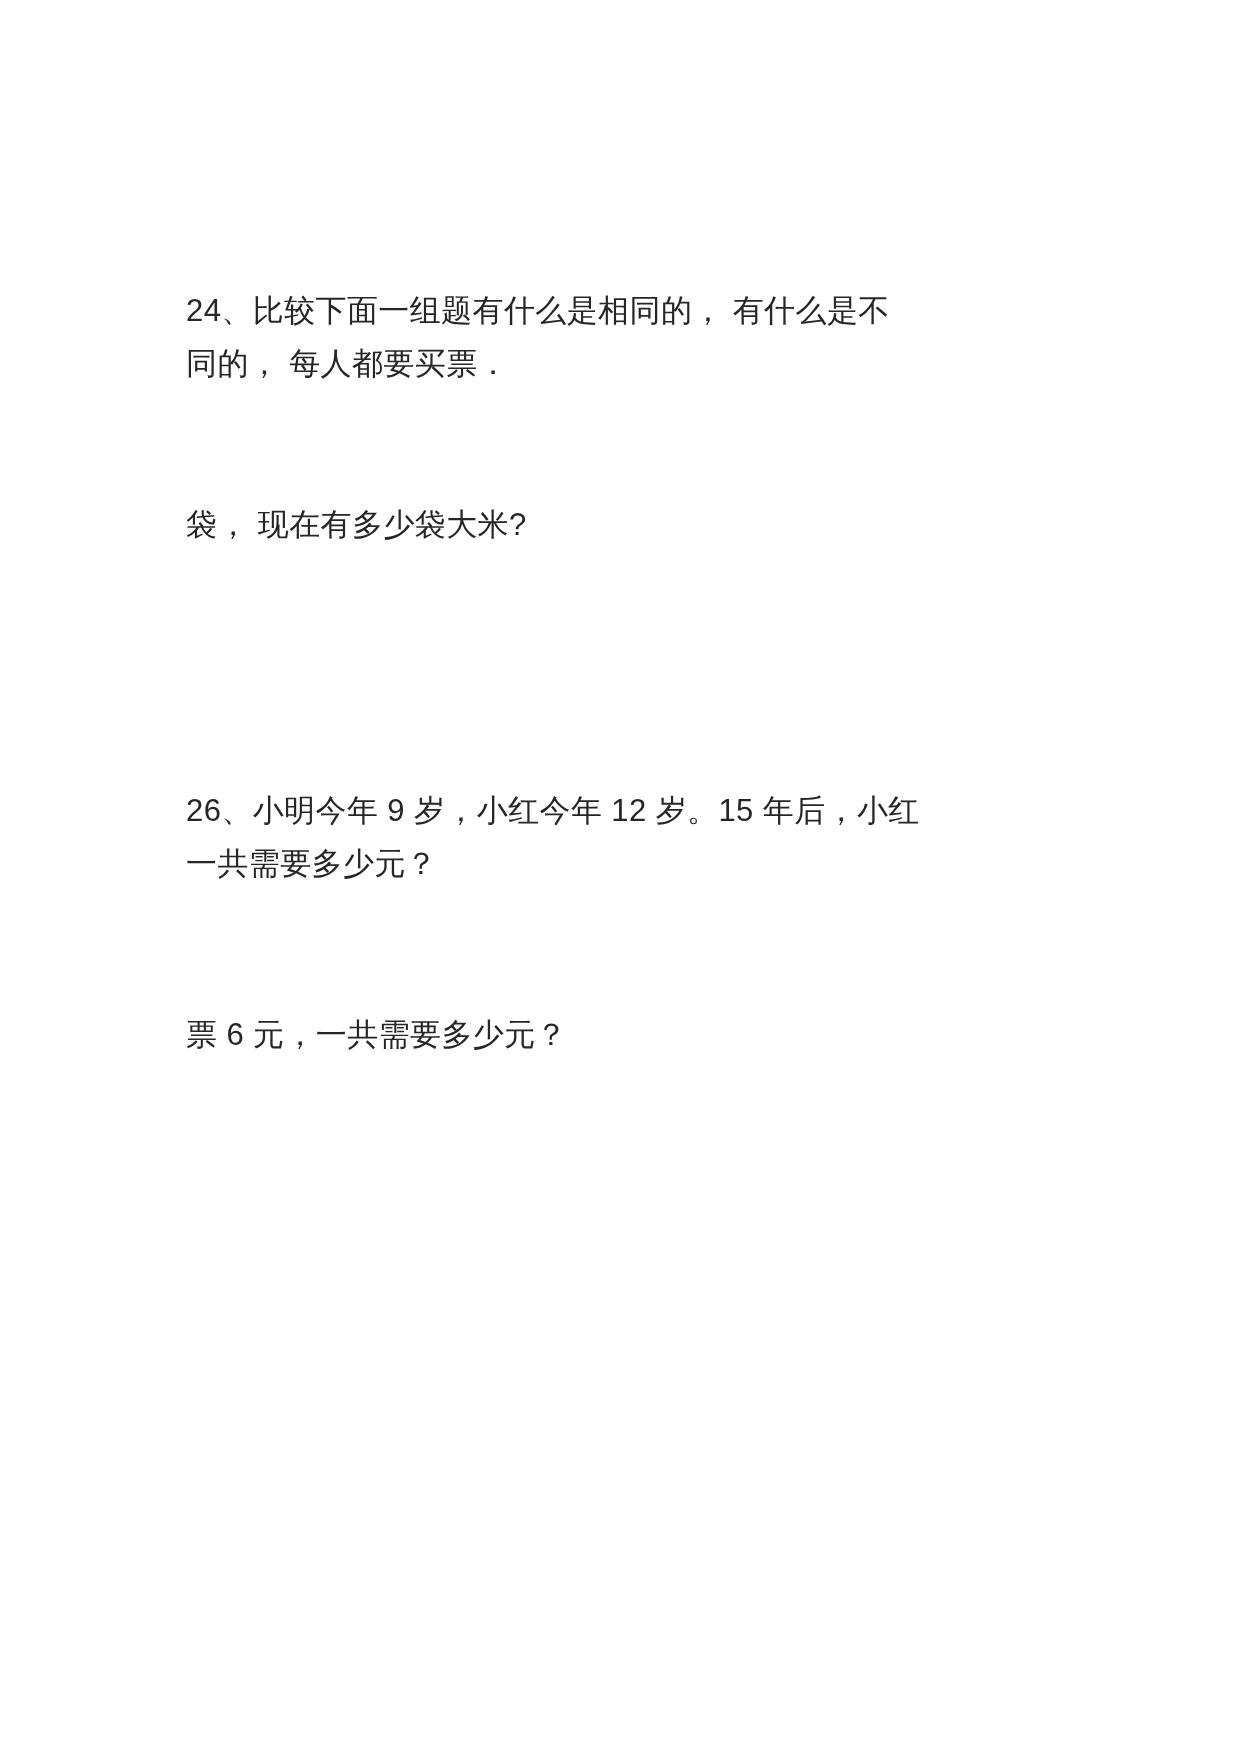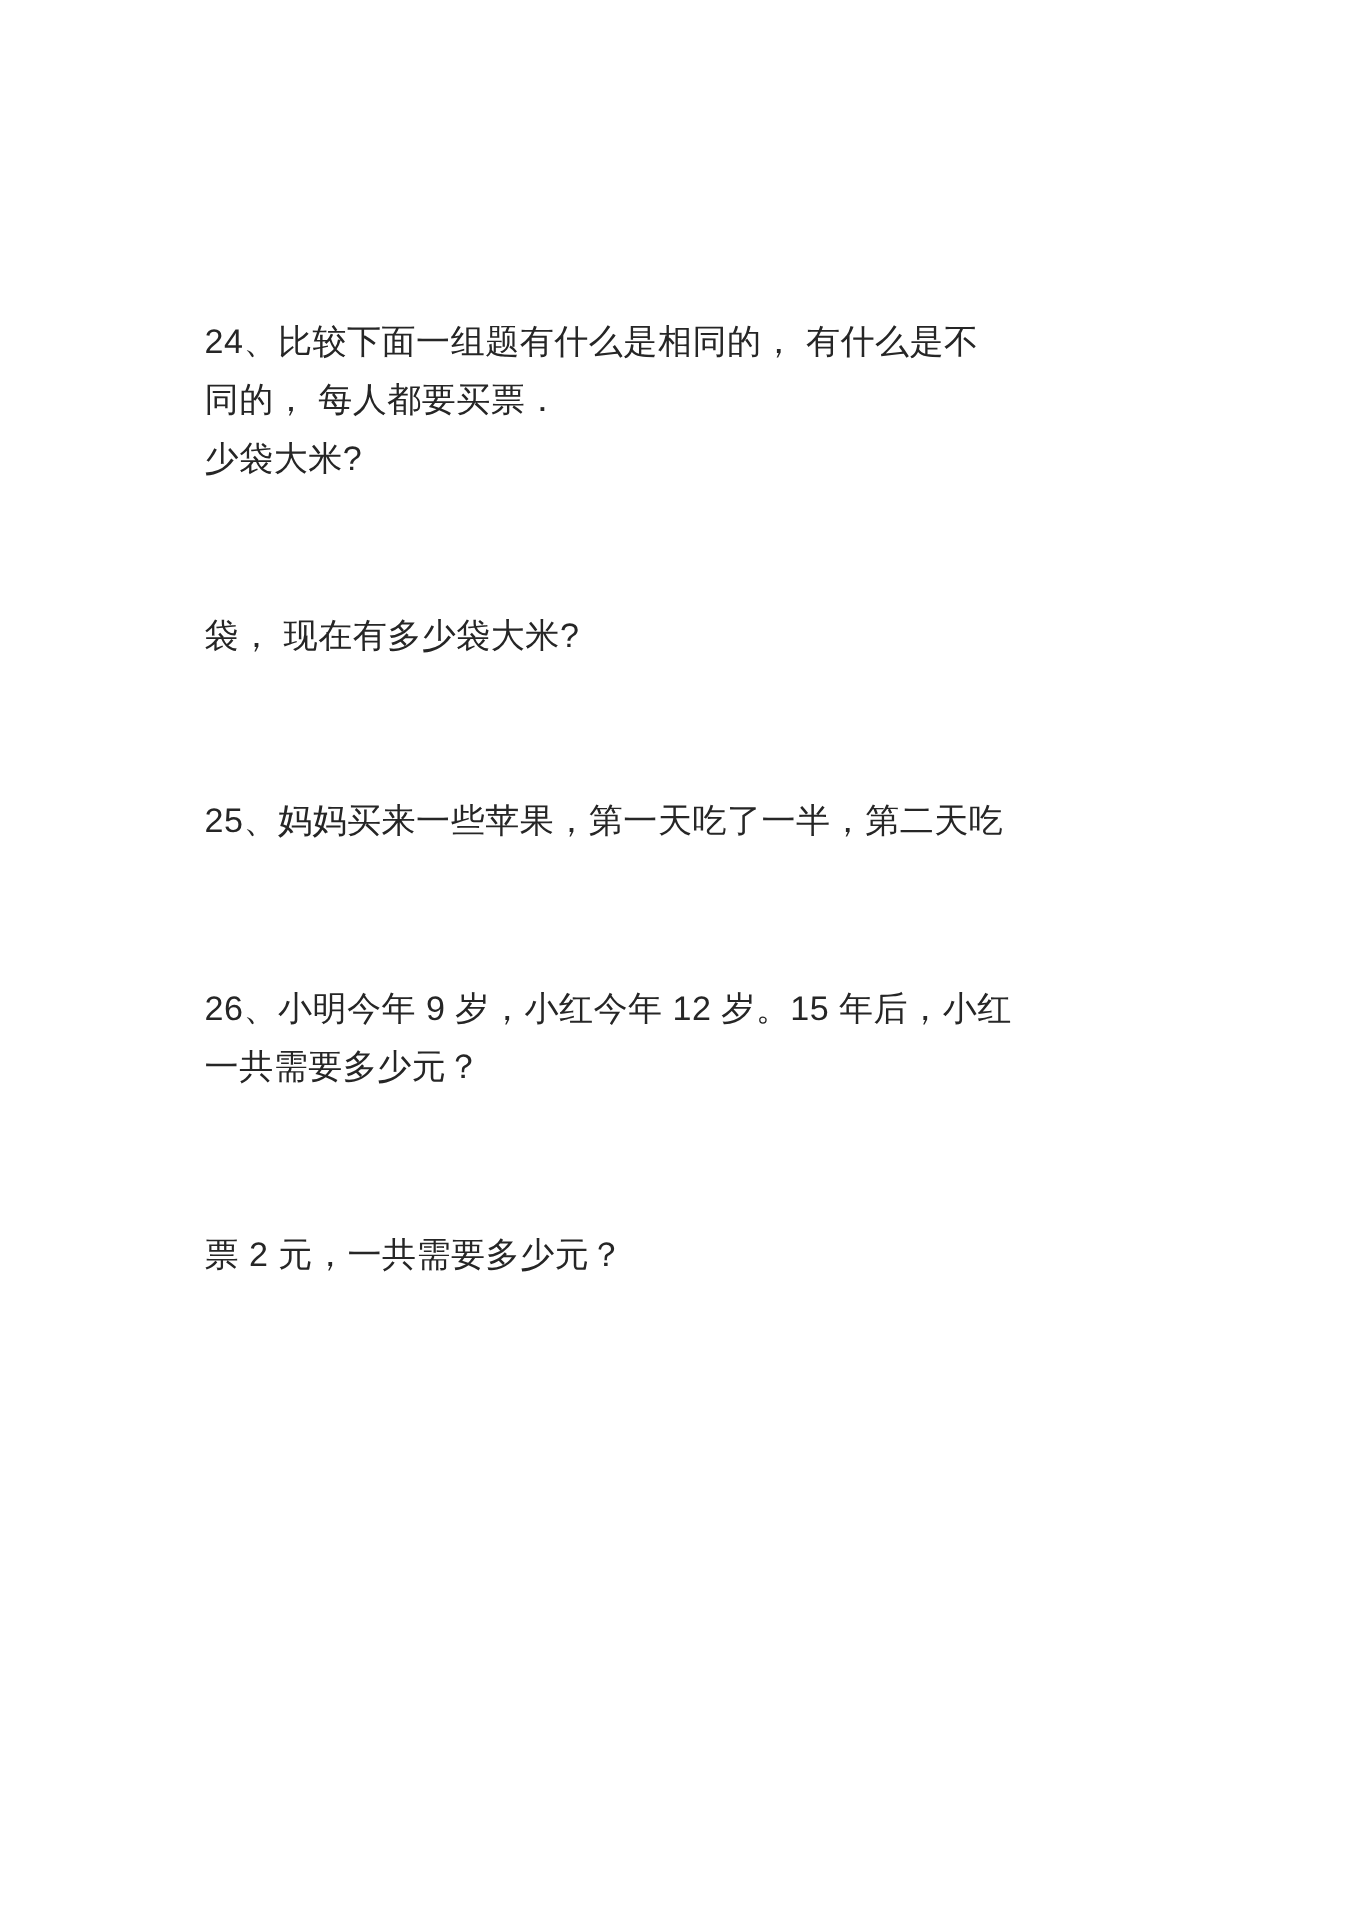--- a/index.html
+++ b/index.html
@@ -39,41 +39,39 @@
   .gap-xl { height: 118px; }
 </style>
 </head>
 <body>
 
 <div class="page">
 
   <div class="block">
     <p class="para">24、比较下面一组题有什么是相同的， 有什么是不</p>
     <p class="para">同的， 每人都要买票．</p>
-    <p class="para">少袋大米?</p>
   </div>
 
   <div class="gap-md"></div>
 
   <div class="block">
     <p class="para">袋， 现在有多少袋大米?</p>
   </div>
 
   <div class="gap-lg"></div>
 
   <div class="block">
-    <p class="para">25、妈妈买来一些苹果，第一天吃了一半，第二天吃</p>
   </div>
 
   <div class="gap-xl"></div>
 
   <div class="block">
     <p class="para">26、小明今年 9 岁，小红今年 12 岁。15 年后，小红</p>
     <p class="para">一共需要多少元？</p>
   </div>
 
   <div class="gap-xl"></div>
 
   <div class="block">
-    <p class="para">票 2 元，一共需要多少元？</p>
+    <p class="para">票 6 元，一共需要多少元？</p>
   </div>
 
 </div>
 
 </body></html>

